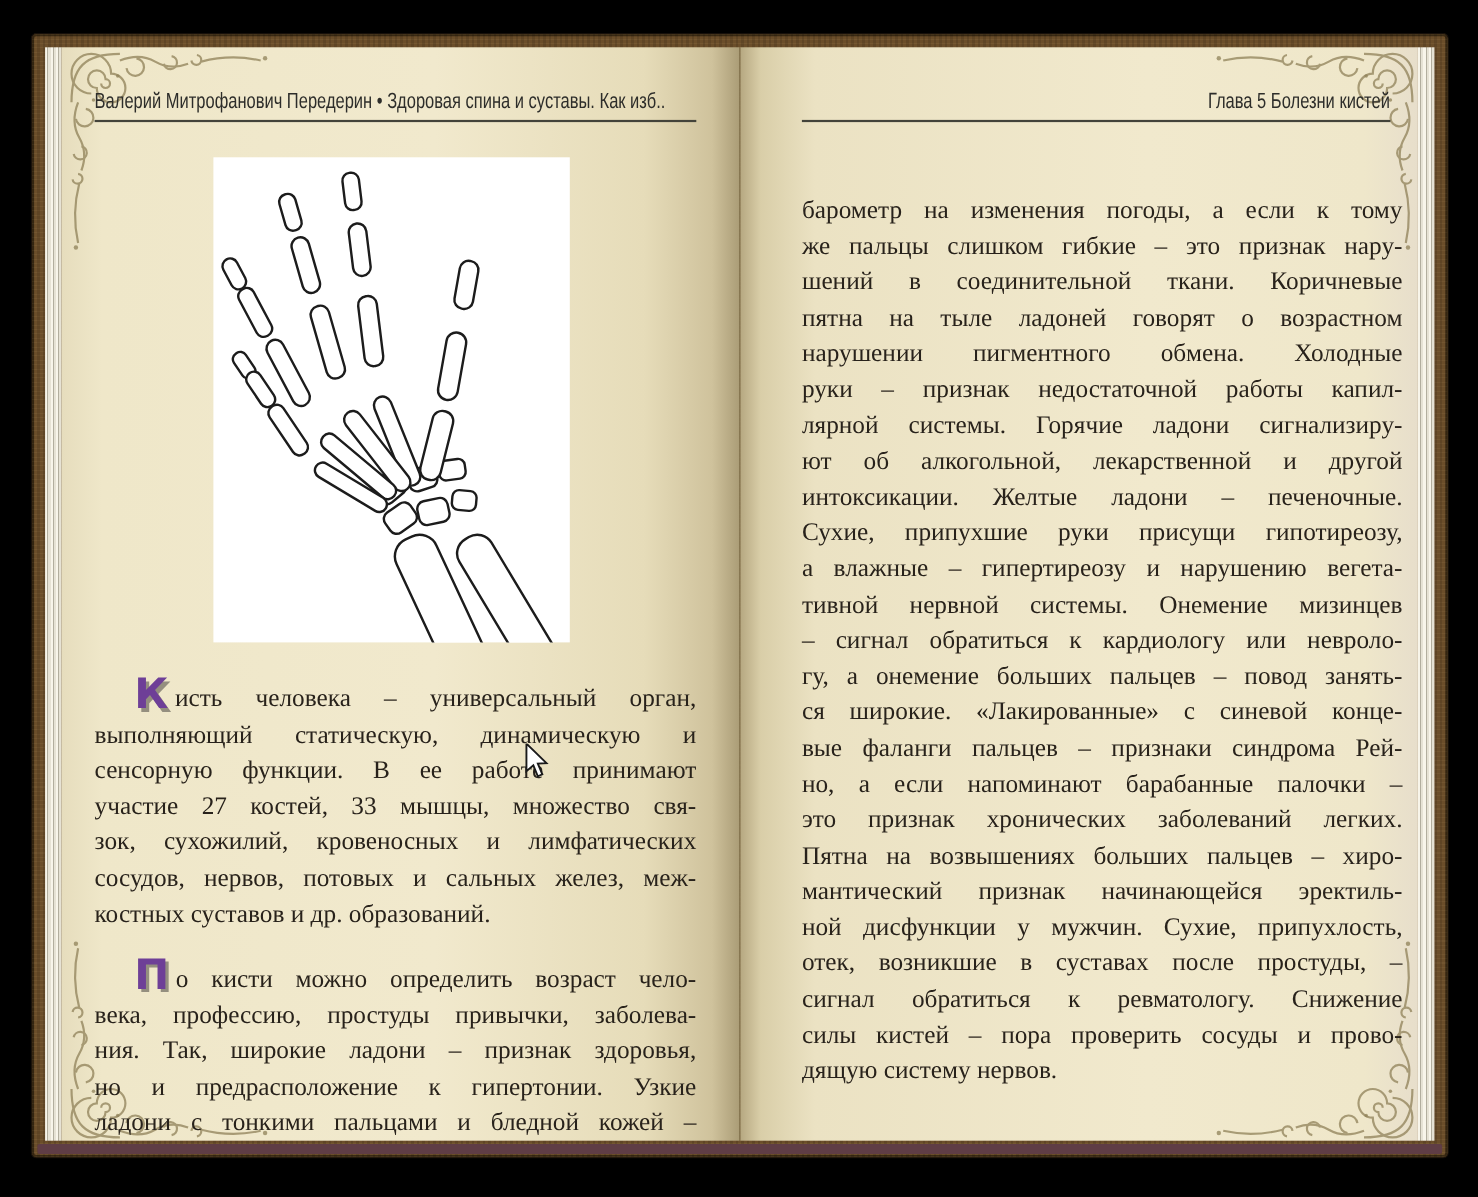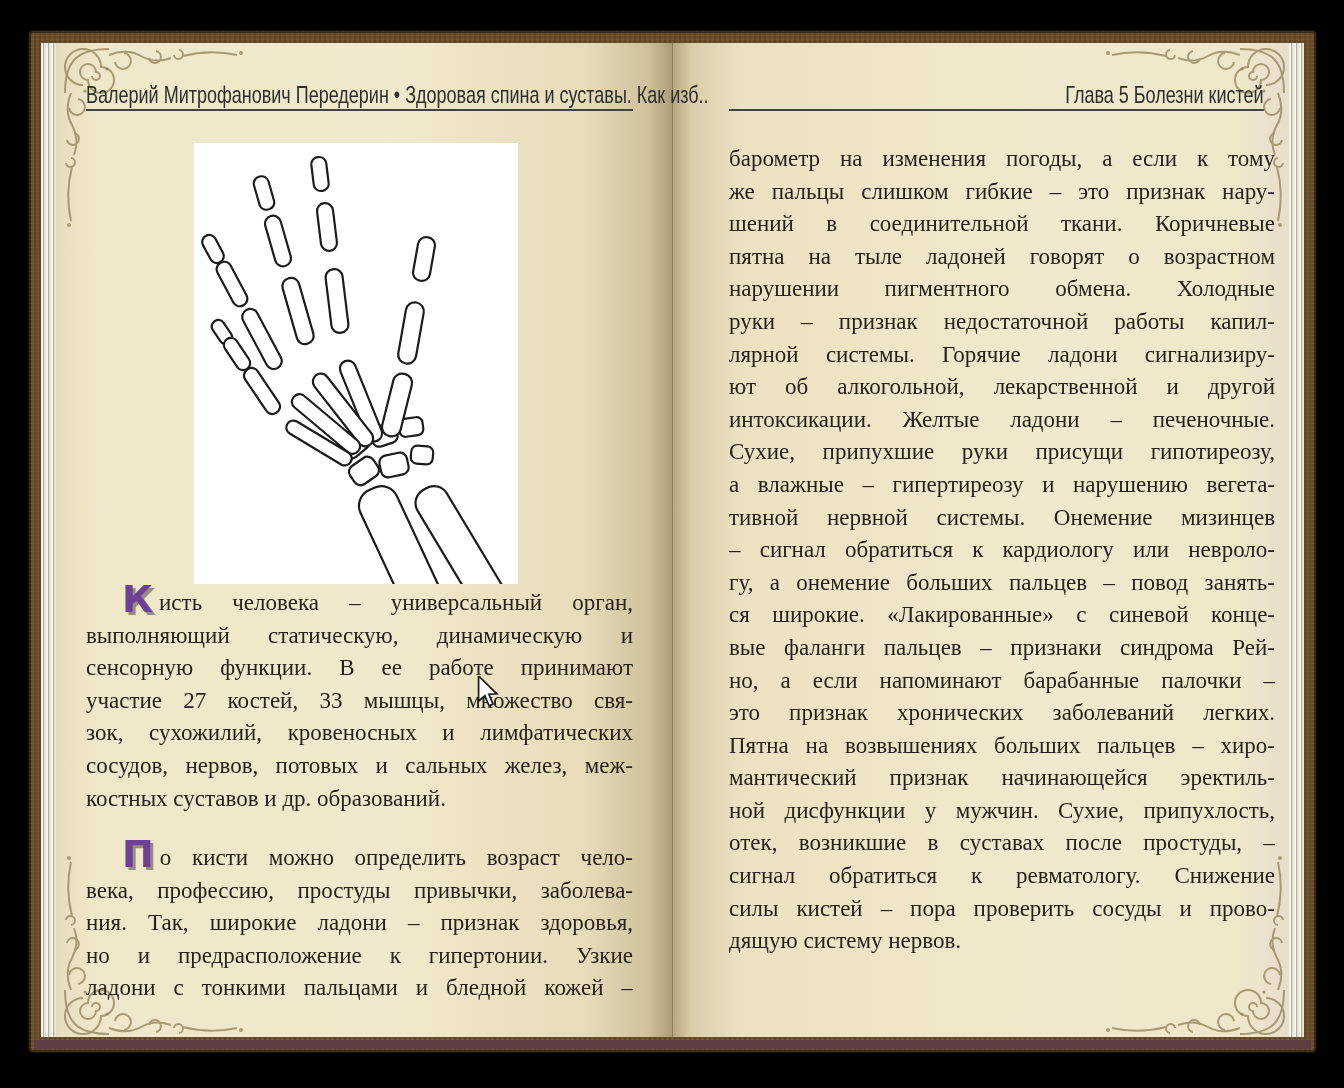--- a/index.html
+++ b/index.html
@@ -32,35 +32,35 @@
   
   .orn{position:absolute;width:210px;height:210px;pointer-events:none;}
   .orn.tl{left:26px;top:8px;}
   .orn.tr{right:22px;top:8px;transform:scaleX(-1);}
   .orn.bl{left:26px;bottom:8px;transform:scaleY(-1);}
   .orn.br{right:22px;bottom:8px;transform:scale(-1,-1);}
   .orn svg{width:100%;height:100%;}
 
   
   .hdr{position:absolute;top:50px;height:28px;border-bottom:2px solid #43433a;
-       color:#2d2d2a;font-family:"Liberation Sans", sans-serif;font-size:24px;
+       color:#2d2d2a;font-family:"Liberation Sans", sans-serif;font-size:20px;
        white-space:nowrap;}
   .hdr .t{display:inline-block;transform:scaleX(.75);}
   .hdr.left{left:57px;width:547px;}
   .hdr.left .t{transform-origin:left center;}
   .hdr.right{left:700px;width:535px;text-align:right;}
   .hdr.right .t{transform-origin:right center;}
 
   
   .figure{position:absolute;left:165px;top:112px;width:324px;height:441px;background:#fff;}
   .figure svg{width:100%;height:100%;display:block;}
   .bone{fill:#fff;stroke:#1c1c1c;stroke-width:2.2px;}
 
   
-  .para{position:absolute;width:547px;font-size:23px;line-height:32.6px;color:#28221b;}
+  .para{position:absolute;width:547px;font-size:23px;line-height:32.6px;color:#28221b;margin-top:32px;}
   .tline{text-align:justify;text-align-last:justify;height:32.6px;overflow:visible;}
   .tline.tlast{text-align-last:left;}
   .tline.findent{text-indent:36px;}
   .dropcap{font-family:"DejaVu Sans", sans-serif;font-weight:bold;font-size:38px;
            line-height:0;color:#6e3f97;text-shadow:3px 3px 0 rgba(125,120,108,.8);
            padding-right:6px;position:relative;top:2px;}
   .para.pk{left:57px;top:556px;}
   .para.pp{left:57px;top:811px;}
   .para.pr1{left:700px;top:112px;width:546px;}
   .para.pb{left:700px;top:934px;width:546px;}

